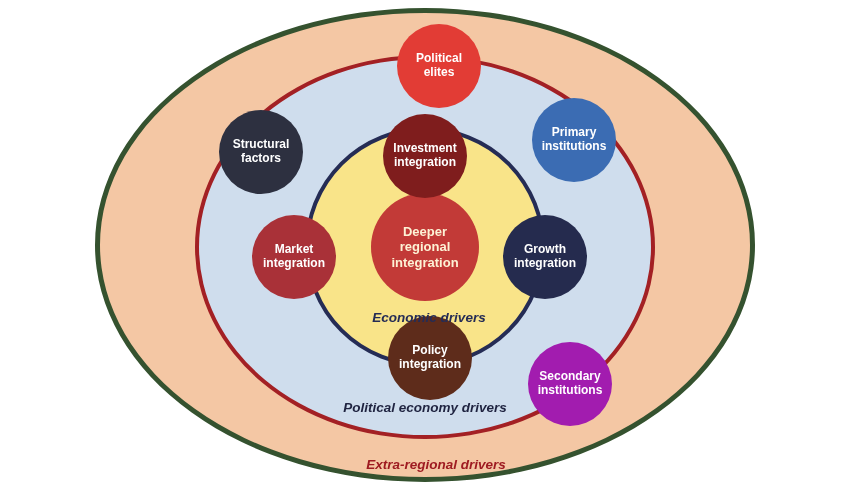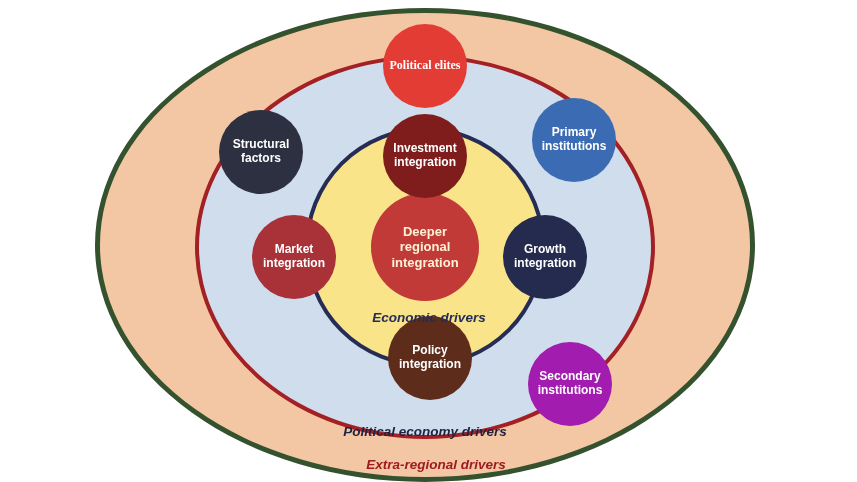--- a/index.html
+++ b/index.html
@@ -58,39 +58,39 @@
     display: flex;
     align-items: center;
     justify-content: center;
     text-align: center;
     font-weight: bold;
     font-size: 12px;
     line-height: 1.15;
     padding: 5px;
     box-sizing: border-box;
   }
-  .n-political-elites       { left: 383px; top: 24px; font-family: Liberation Serif, serif;  }
+  .n-political-elites       { left: 397px; top: 24px;  }
   .n-structural-factors     { left: 219px; top: 110px; }
   .n-primary-institutions   { left: 532px; top: 98px;  }
   .n-investment-integration { left: 383px; top: 114px; }
   .n-market-integration     { left: 252px; top: 215px; }
   .n-growth-integration     { left: 503px; top: 215px; }
   .n-policy-integration     { left: 388px; top: 316px; }
   .n-regional-public-goods  { left: 239px; top: 343px; }
   .n-secondary-institutions { left: 528px; top: 342px; }
   .ring-label {
     position: absolute;
     transform: translateX(-50%);
     font-weight: bold;
     font-style: italic;
     font-size: 13.5px;
     white-space: nowrap;
   }
   .label-inner  { left: 429px; top: 310px; }
-  .label-middle { left: 425px; top: 424px; }
+  .label-middle { left: 425px; top: 400px; }
   .label-outer  { left: 436px; top: 457px; }
 </style>
 </head>
 <body>
 
 <div class="canvas">
 
   <div class="ring ring-outer" style="background-color: rgb(244, 199, 164); border-color: rgb(53, 82, 47);"></div>
 
   <div class="ring ring-middle" style="background-color: rgb(207, 221, 237); border-color: rgb(163, 32, 36);"></div>

